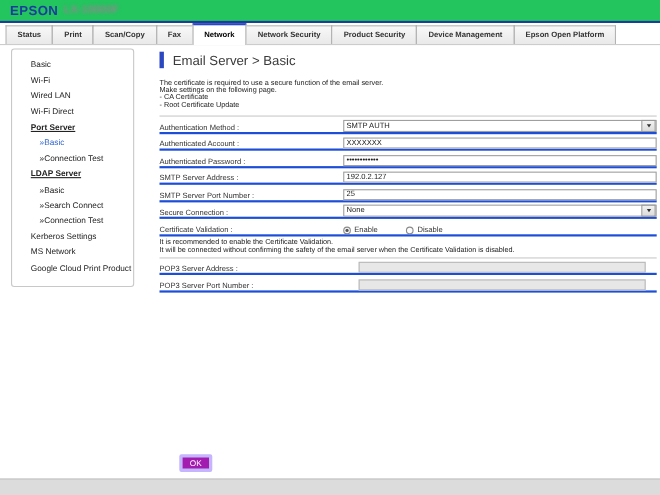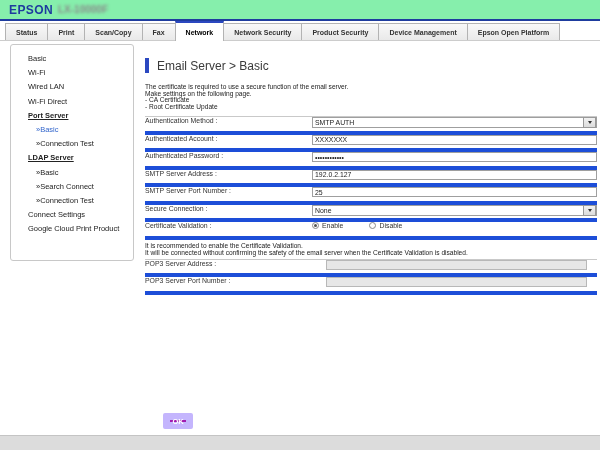--- a/index.html
+++ b/index.html
@@ -2,62 +2,62 @@
 <html><head>
 <meta charset="utf-8">
 <style>
   html,body{margin:0;padding:0;}
   body{
     width:600px;height:450px;position:relative;background:#fff;overflow:hidden;
     font-family:"Liberation Sans","DejaVu Sans",sans-serif;color:#222;
     -webkit-font-smoothing:antialiased;
   }
   
-  .header{position:absolute;top:0;left:0;right:0;height:19px;background:#86efac;border-bottom:2px solid #1e3c9e;}
+  .header{position:absolute;top:0;left:0;right:0;height:19px;background:#22c55e;border-bottom:2px solid #1e3c9e;}
   .brand{position:absolute;left:9px;top:3px;font-size:12px;font-weight:800;letter-spacing:.4px;color:#1e3c9e;}
   .model{position:absolute;left:58px;top:4px;font-size:10px;font-weight:bold;color:#8a8a8a;filter:blur(1.4px);}
   
   .tabbar{position:absolute;top:21px;left:0;right:0;height:20px;display:flex;align-items:flex-end;padding-left:5px;border-bottom:1px solid #cccccc;background:#fff;box-sizing:border-box;}
   .tab{height:16px;display:flex;align-items:center;justify-content:center;padding:0 10px;
        background:linear-gradient(#f8f8f8,#e9e9e9);border:1px solid #b3b3b3;border-bottom:none;
        margin-right:-1px;font-size:7px;font-weight:bold;color:#333;white-space:nowrap;cursor:pointer;}
   .tab.active{background:#fff;border-top:2px solid #2b48c0;color:#000;height:18px;margin-bottom:-1px;z-index:2;position:relative;}
   
-  .sidebar{position:absolute;left:10px;top:44px;width:124px;border:1px solid #c8c8c8;border-radius:3px;padding:7px 0 23px 0;background:#fff;box-sizing:border-box;}
+  .sidebar{position:absolute;left:10px;top:44px;width:112px;border:1px solid #c8c8c8;border-radius:3px;padding:7px 0 9px 0;background:#fff;box-sizing:border-box;}
   .side-item{font-size:7.5px;line-height:14.2px;padding-left:17px;color:#222;white-space:nowrap;cursor:pointer;}
   .side-item.section{font-weight:bold;text-decoration:underline;cursor:default;}
   .side-item.sublink{padding-left:25px;}
   .side-item.active{color:#3366cc;}
   
   .main{position:absolute;left:145px;top:47px;width:452px;}
-  .titlebar{display:flex;align-items:center;margin-top:11px;}
+  .titlebar{display:flex;align-items:center;margin-top:0;}
   .titlebar .bar{width:4px;height:15px;background:#2b48c0;margin-right:8px;}
   .page-title{font-size:12px;color:#3a3a3a;}
   .desc{margin-top:11px;font-size:6.6px;line-height:6.5px;color:#222;}
   .form{margin-top:6px;border-top:1px solid #c9c9c9;}
-  .frow{display:flex;align-items:flex-start;height:13.5px;border-bottom:4px solid #1d4ed8;}
+  .frow{display:flex;align-items:flex-end;height:13.5px;border-bottom:2px solid #1d4ed8;}
   .flabel{width:167px;flex-shrink:0;font-size:6.9px;color:#333;}
   .fctrl{flex:1;display:flex;align-items:center;min-width:0;}
   .txt{width:100%;height:10px;border:1px solid #9f9f9f;font-size:6.9px;padding:0 2px;box-sizing:border-box;
        font-family:"Liberation Sans","DejaVu Sans",sans-serif;color:#222;background:#fff;}
   .txt:disabled{background:#e7e7e7;border-color:#b8b8b8;}
   .sel{width:100%;height:11px;border:1px solid #9f9f9f;background:#fff;display:flex;align-items:center;box-sizing:border-box;cursor:pointer;}
   .selval{flex:1;font-size:6.9px;padding-left:2px;color:#222;white-space:nowrap;overflow:hidden;}
   .selbtn{width:11px;height:9px;margin-right:0px;background:linear-gradient(#f2f2f2,#dcdcdc);border:1px solid #999;
           display:flex;align-items:center;justify-content:center;flex-shrink:0;}
   .arrow{width:0;height:0;border-left:2.5px solid transparent;border-right:2.5px solid transparent;border-top:3.5px solid #333;}
   .radio-opt{display:flex;align-items:center;margin-right:26px;cursor:pointer;}
   .radio{width:7px;height:7px;border-radius:50%;border:1px solid #8a8a8a;background:#fdfdfd;position:relative;margin-right:3px;box-sizing:border-box;}
   .radio.sel::after{content:'';position:absolute;left:1px;top:1px;right:1px;bottom:1px;background:#555;border-radius:50%;}
   .radio-label{font-size:6.9px;color:#333;}
   .note{font-size:6.6px;line-height:7.2px;color:#222;padding:2px 0 3px 0;border-bottom:1px solid #c9c9c9;}
   .pop3 .fctrl{margin-left:14px;margin-right:10px;}
   
-  .ok-btn{position:absolute;left:163px;top:413px;width:30px;height:16px;background:#a21caf;border:7px solid #c4b5fd;
-          border-radius:2px;color:#fff;font-size:7.5px;font-weight:bold;display:flex;align-items:center;justify-content:center;cursor:pointer;}
+  .ok-btn{position:absolute;left:163px;top:413px;width:30px;height:16px;background:#a21caf;border:3px solid #c4b5fd;
+          border-radius:2px;color:#fff;font-size:7.5px;font-weight:normal;display:flex;align-items:center;justify-content:center;cursor:pointer;}
   
   .bottom-strip{position:absolute;left:0;right:0;bottom:0;height:14px;background:#dcdcdc;border-top:1px solid #c4c4c4;}
 </style>
 </head>
 <body>
 
 <div class="header">
   <span class="brand">EPSON</span>
   <span class="model">LX-10000F</span>
 </div>
@@ -79,21 +79,22 @@
     <div class="side-item link">Wi-Fi</div>
     <div class="side-item link">Wired LAN</div>
     <div class="side-item link">Wi-Fi Direct</div>
     <div class="side-item section">Port Server</div>
     <div class="side-item sublink active">»Basic</div>
     <div class="side-item sublink">»Connection Test</div>
     <div class="side-item section">LDAP Server</div>
     <div class="side-item sublink">»Basic</div>
     <div class="side-item sublink">»Search Connect</div>
     <div class="side-item sublink">»Connection Test</div>
-    <div class="side-item link">Connect Settings</div>
+    <div class="side-item link">Kerberos Settings</div>
+    <div class="side-item link">MS Network</div>
     <div class="side-item link">Google Cloud Print Product</div>
   </div>
 
 <div class="main">
   <div class="titlebar">
     <div class="bar"></div>
     <div class="page-title">Email Server &gt; Basic</div>
   </div>
   <div class="desc" id="desc">
       <div>The certificate is required to use a secure function of the email server.</div>

